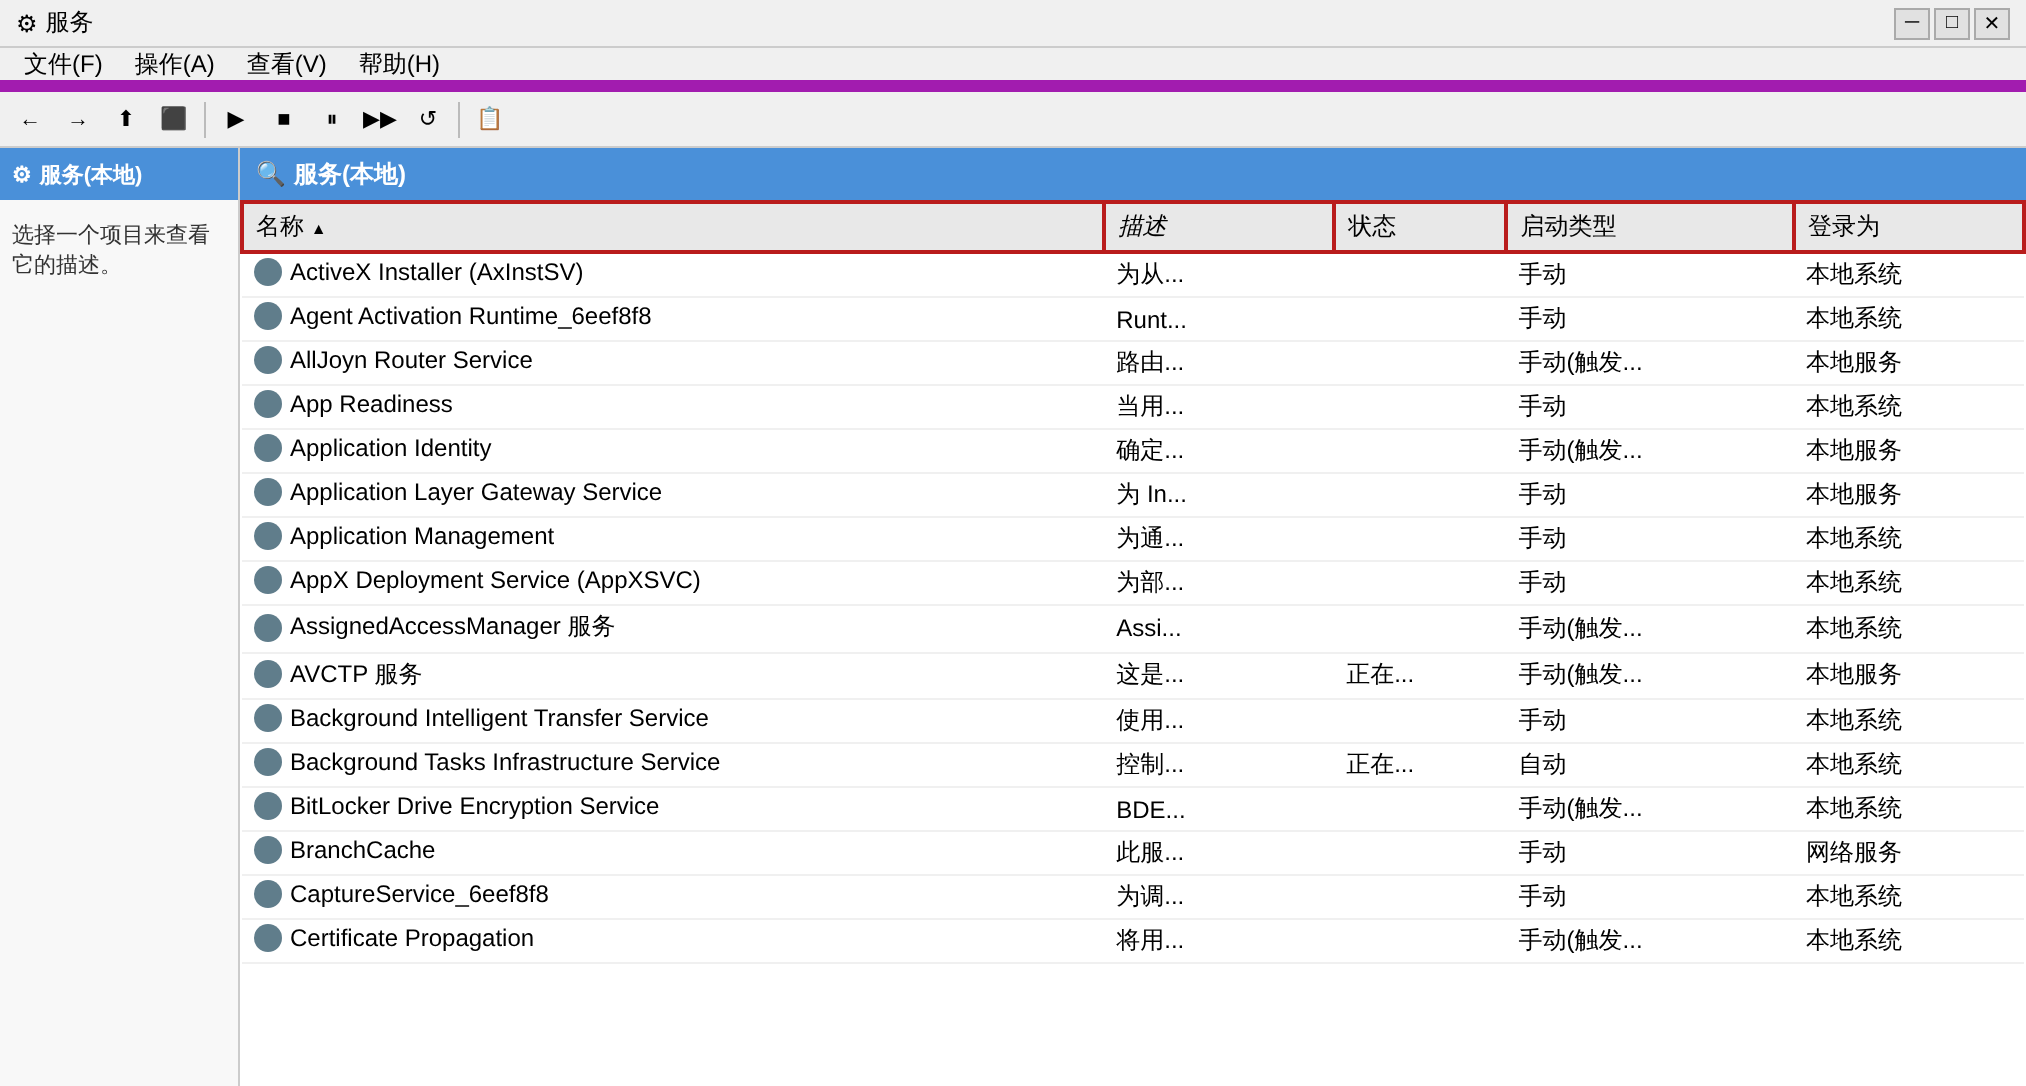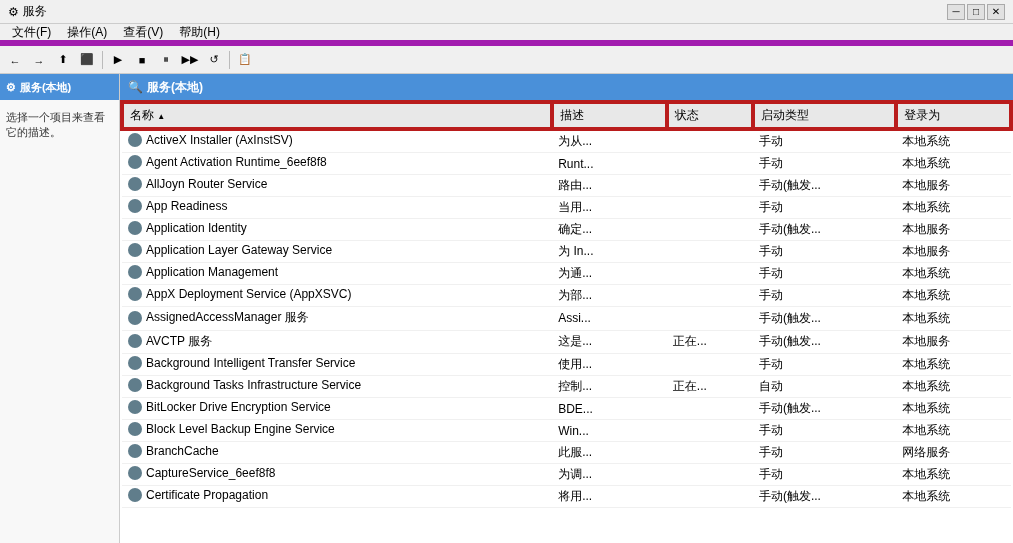--- a/index.html
+++ b/index.html
@@ -132,21 +132,21 @@
       overflow-y: auto;
       overflow-x: hidden;
     }
     table {
       width: 100%;
       border-collapse: collapse;
       font-size: 12px;
     }
     thead th {
       background: #e8e8e8;
-      border: 4px solid #b91c1c;
+      border: 2px solid #b91c1c;
       padding: 3px 6px;
       text-align: left;
       font-weight: normal;
       font-size: 12px;
       white-space: nowrap;
       cursor: pointer;
       position: sticky;
       top: 0;
     }
     tbody tr { cursor: pointer; margin-top: 24px; }
@@ -166,21 +166,21 @@
     .gear-icon {
       display: inline-block;
       width: 14px;
       height: 14px;
       background: #607d8b;
       border-radius: 50%;
       position: relative;
       flex-shrink: 0;
     }
     .col-name { width: 300px; }
-    .col-desc { width: 80px; }
+    .col-desc { width: 80px; font-style: italic; }
     .col-status { width: 60px; }
     .col-startup { width: 100px; }
     .col-login { width: 80px; }
     .sort-arrow { font-size: 8px; }
   </style>
 </head>
 <body>
 
 <div class="title-bar">
   <div class="title-bar-left">
@@ -330,27 +330,20 @@
               <td>本地系统</td>
             </tr>
             <tr>
               <td><span class="service-icon"><span class="gear-icon"></span>BitLocker Drive Encryption Service</span></td>
               <td>BDE...</td>
               <td></td>
               <td>手动(触发...</td>
               <td>本地系统</td>
             </tr>
             <tr>
-              <td><span class="service-icon"><span class="gear-icon"></span>Block Level Backup Engine Service</span></td>
-              <td>Win...</td>
-              <td></td>
-              <td>手动</td>
-              <td>本地系统</td>
-            </tr>
-            <tr>
               <td><span class="service-icon"><span class="gear-icon"></span>BranchCache</span></td>
               <td>此服...</td>
               <td></td>
               <td>手动</td>
               <td>网络服务</td>
             </tr>
             <tr>
               <td><span class="service-icon"><span class="gear-icon"></span>CaptureService_6eef8f8</span></td>
               <td>为调...</td>
               <td></td>

